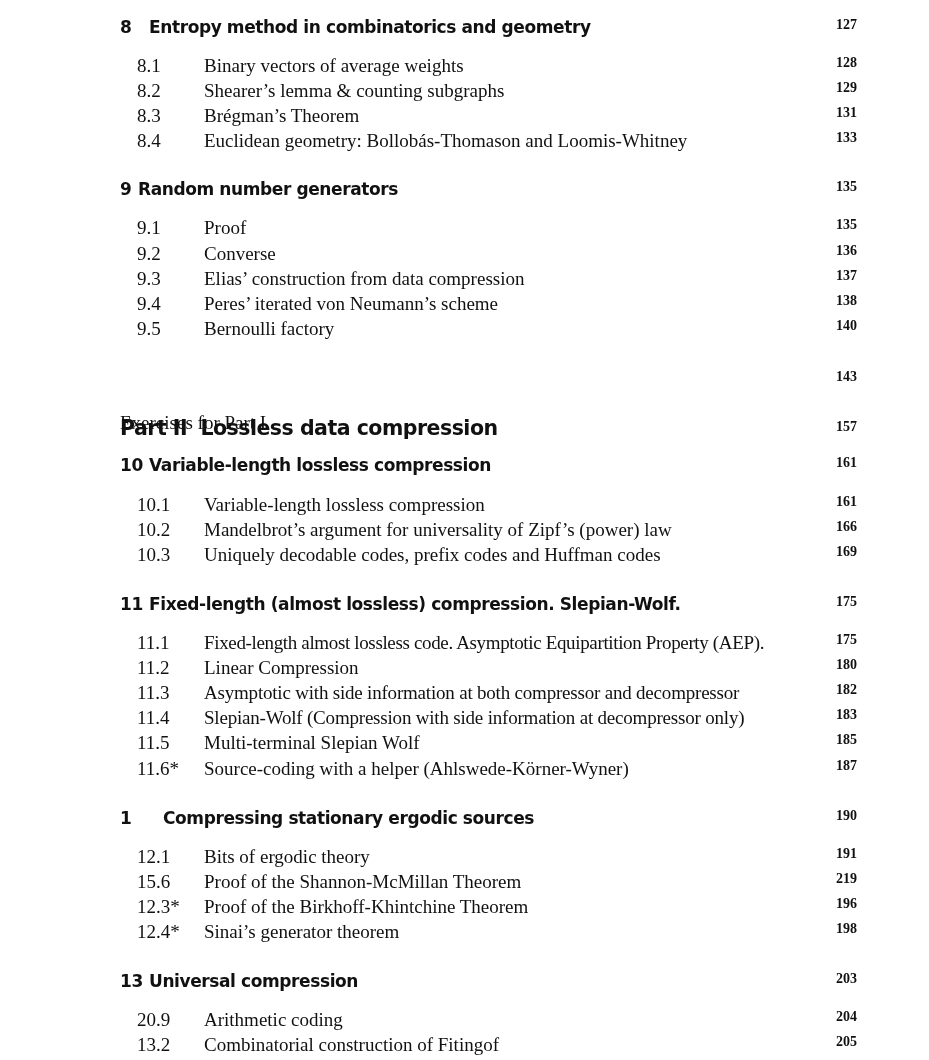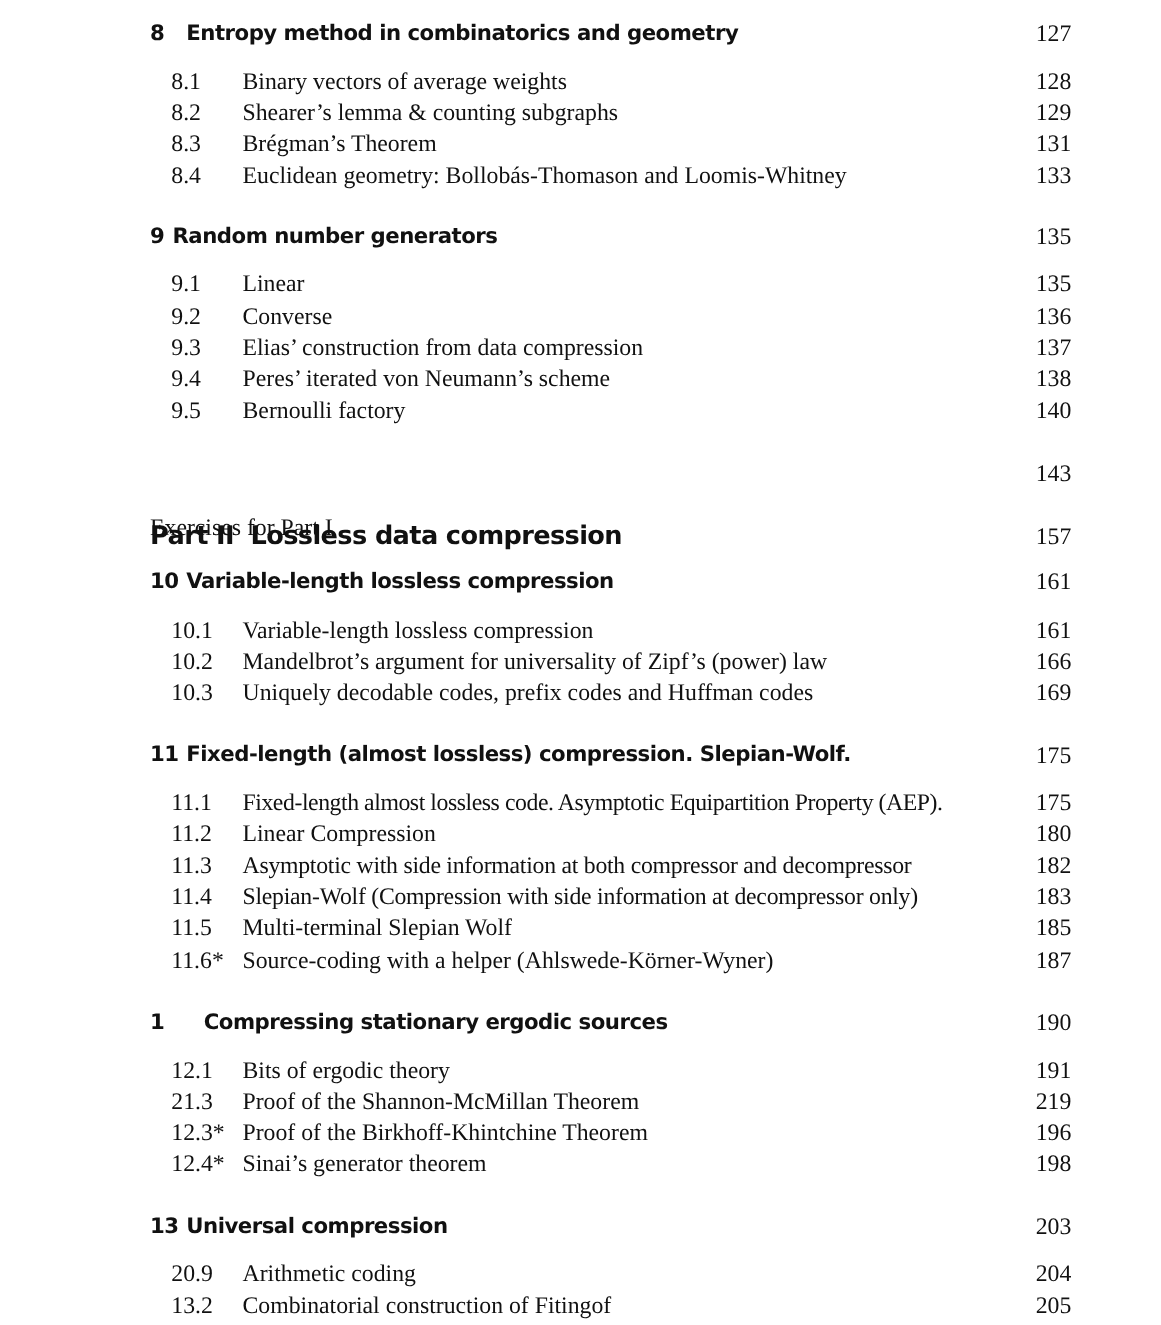--- a/index.html
+++ b/index.html
@@ -5,24 +5,24 @@
     html, body { margin: 0; padding: 0; background: #ffffff; }
     body { width: 929px; height: 1060px; position: relative; overflow: hidden; color: #111; }
     .row { position: absolute; left: 0; width: 929px; }
     .chap { font-family: "DejaVu Sans", sans-serif; font-weight: bold; font-size: 17px; letter-spacing: -0.4px; }
     .chap .num { position: absolute; left: 120px; }
     .chap .title { position: absolute; }
     .part { font-family: "DejaVu Sans", sans-serif; font-weight: bold; font-size: 20.5px; letter-spacing: -0.5px; }
     .part .title { position: absolute; left: 120px; }
     .sec { font-family: "Liberation Serif", serif; font-size: 19px; }
     .sec .num { position: absolute; left: 137px; }
-    .sec .title { position: absolute; left: 194px; }
+    .sec .title { position: absolute; left: 204px; }
     .plain { font-family: "Liberation Serif", serif; font-size: 19px; }
     .plain .title { position: absolute; left: 120px; margin-top: 43px; }
-    .page { position: absolute; right: 72px; font-family: "Liberation Serif", serif; font-size: 19px; font-weight: normal; letter-spacing: 0; }
+    .page { position: absolute; right: 72px; font-family: "Liberation Serif", serif; font-size: 14px; font-weight: bold; letter-spacing: 0; }
   </style>
 </head>
 <body>
 
 <div class="row chap" style="top:17px">
   <span class="num">8</span>
   <span class="title" style="left:149px">Entropy method in combinatorics and geometry</span>
   <span class="page">127</span>
 </div>
 <div class="row sec" style="top:55px">
@@ -46,21 +46,21 @@
   <span class="page">133</span>
 </div>
 
 <div class="row chap" style="top:179px">
   <span class="num">9</span>
   <span class="title" style="left:138px">Random number generators</span>
   <span class="page">135</span>
 </div>
 <div class="row sec" style="top:217px">
   <span class="num">9.1</span>
-  <span class="title">Linear</span>
+  <span class="title">Proof</span>
   <span class="page">135</span>
 </div>
 <div class="row sec" style="top:243px">
   <span class="num">9.2</span>
   <span class="title">Converse</span>
   <span class="page">136</span>
 </div>
 <div class="row sec" style="top:268px">
   <span class="num">9.3</span>
   <span class="title">Elias’ construction from data compression</span>
@@ -148,21 +148,21 @@
   <span class="num">1</span>
   <span class="title" style="left:163px">Compressing stationary ergodic sources</span>
   <span class="page">190</span>
 </div>
 <div class="row sec" style="top:846px">
   <span class="num">12.1</span>
   <span class="title">Bits of ergodic theory</span>
   <span class="page">191</span>
 </div>
 <div class="row sec" style="top:871px">
-  <span class="num">21.3</span>
+  <span class="num">15.6</span>
   <span class="title">Proof of the Shannon-McMillan Theorem</span>
   <span class="page">219</span>
 </div>
 <div class="row sec" style="top:896px">
   <span class="num">12.3*</span>
   <span class="title">Proof of the Birkhoff-Khintchine Theorem</span>
   <span class="page">196</span>
 </div>
 <div class="row sec" style="top:921px">
   <span class="num">12.4*</span>

